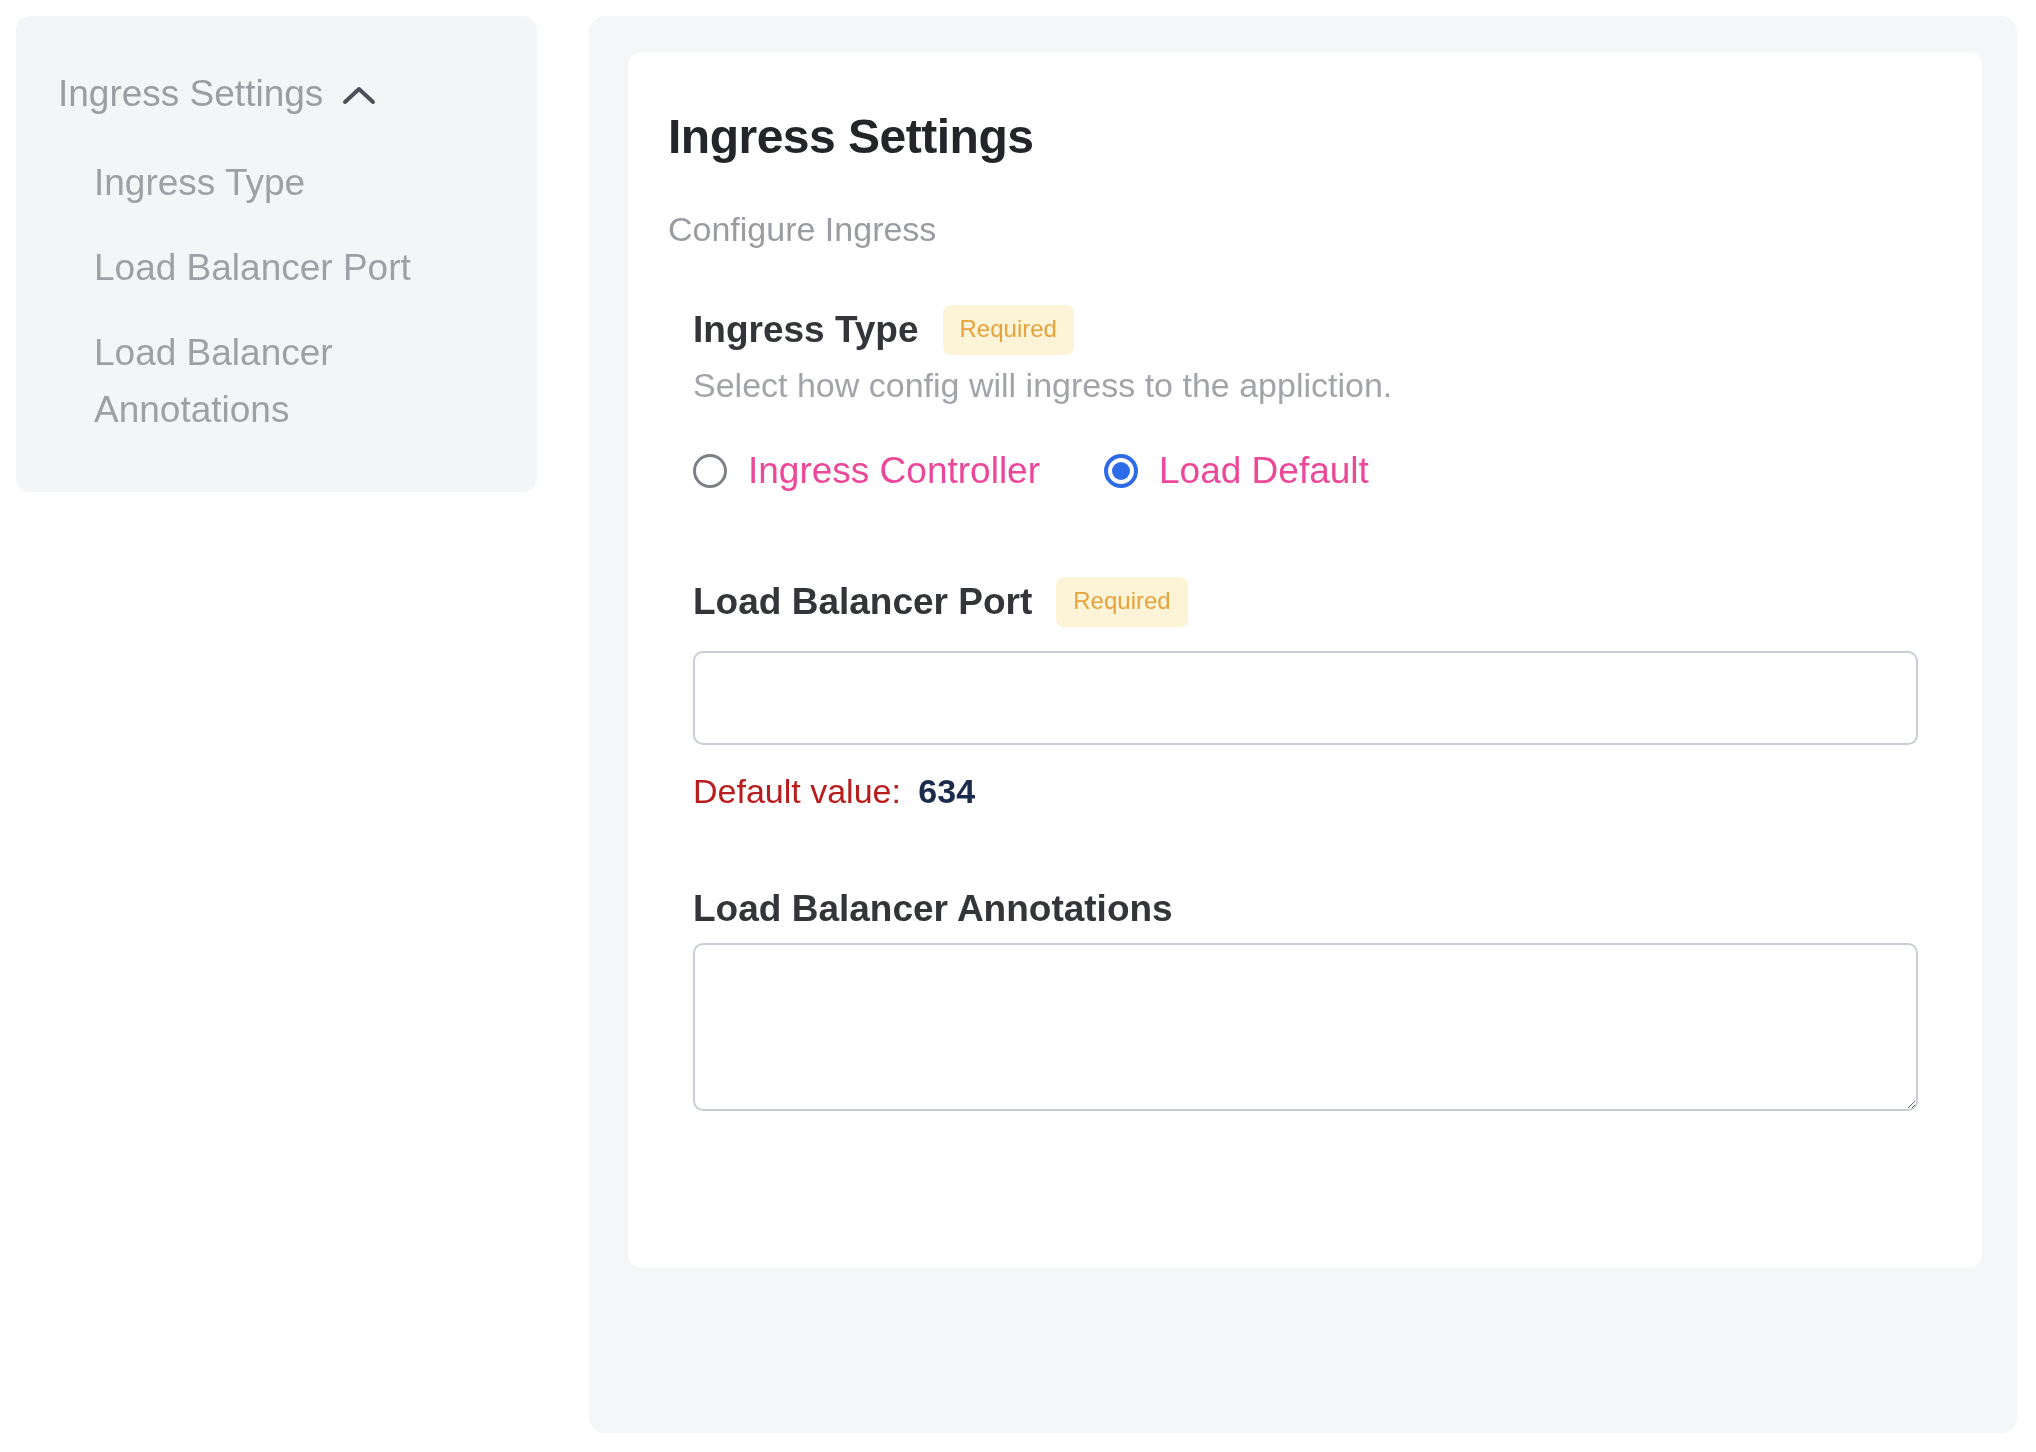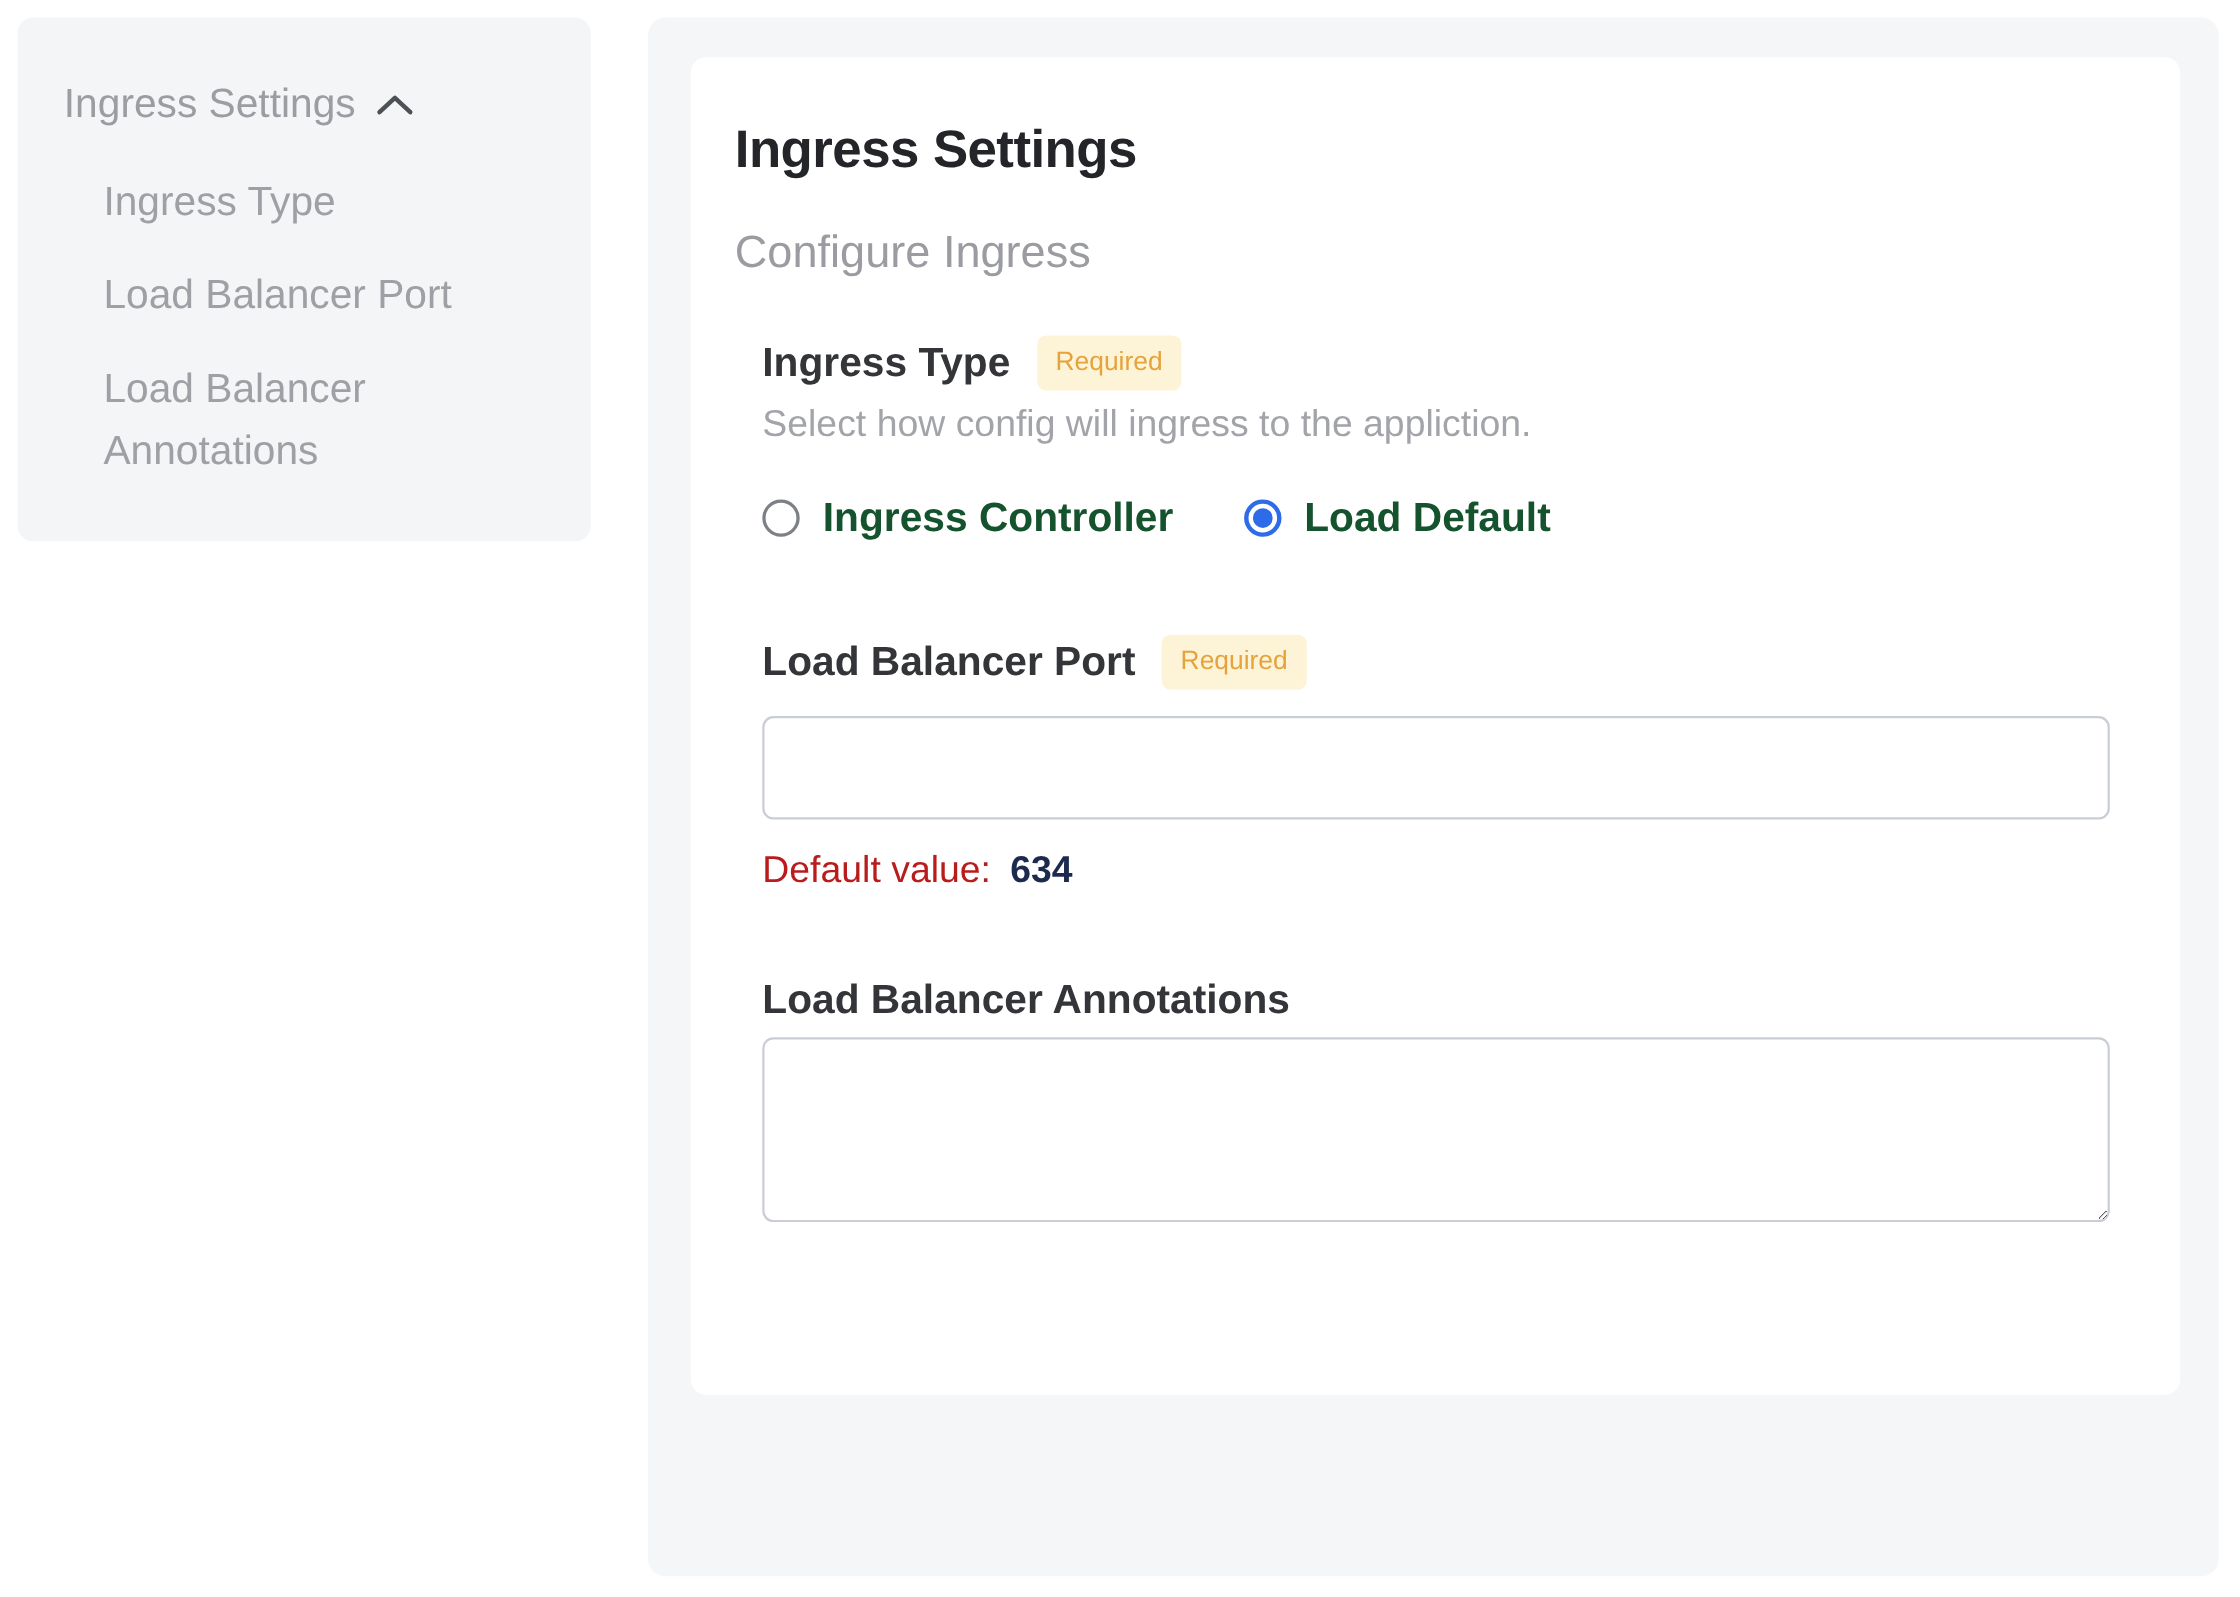--- a/index.html
+++ b/index.html
@@ -28,21 +28,21 @@
     background:#f5f6f8; border-radius:16px;
   }
   .card {
     position:absolute; left:39px; top:36px; width:1354px; height:1216px;
     background:#ffffff; border-radius:14px; padding:57px 64px 0 40px;
   }
   .card-title {
     font-size:48px; font-weight:700; color:#232528; line-height:56px;
     letter-spacing:-0.5px;
   }
-  .card-subtitle { margin-top:44px; font-size:41px; color:#9a9ca1; line-height:40px; }
+  .card-subtitle { margin-top:44px; font-size:34px; color:#9a9ca1; line-height:40px; }
 
   .form-body { margin-left:25px; }
   .section { }
   .section-1 { margin-top:56px; }
   .section-2 { margin-top:80px; }
   .section-3 { margin-top:76px; }
 
   .label-row { display:flex; align-items:center; gap:24px; }
   .section-label {
     font-size:37px; font-weight:700; color:#333539; line-height:44px;
@@ -58,21 +58,21 @@
   .radio-option { display:flex; align-items:center; gap:21px; cursor:pointer; }
   .radio-option + .radio-option { margin-left:64px; }
   .radio-circle {
     width:34px; height:34px; border-radius:50%;
     border:3px solid #7d8085; background:#fff; flex:0 0 auto; position:relative;
   }
   .radio-circle.checked { border:4px solid #2e6be8; }
   .radio-circle.checked::after {
     content:""; position:absolute; inset:4px; border-radius:50%; background:#2e6be8;
   }
-  .radio-label { font-size:37px; font-weight:700; color:#14532d; line-height:44px; }
+  .radio-label { font-size:37px; font-weight:400; color:#ec4899; line-height:44px; }
 
   
   .text-input {
     display:block; margin-top:24px; width:1225px; height:94px;
     border:2px solid #c9cdd4; border-radius:10px; background:#fff;
     font-size:36px; padding:0 24px; color:#333; outline:none;
   }
   .default-row { margin-top:26px; font-size:34px; line-height:40px; }
   .default-label { color:#b91c1c; }
   .default-value { color:#1c2a4e; font-weight:700; margin-left:8px; }

